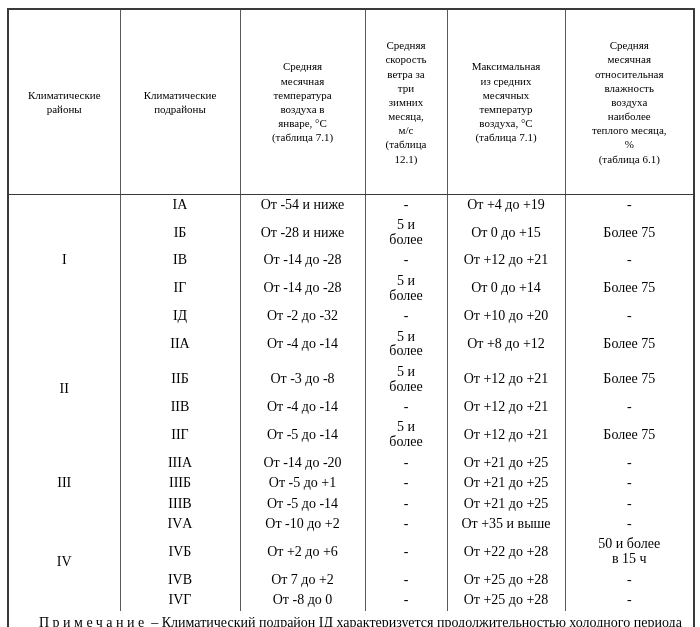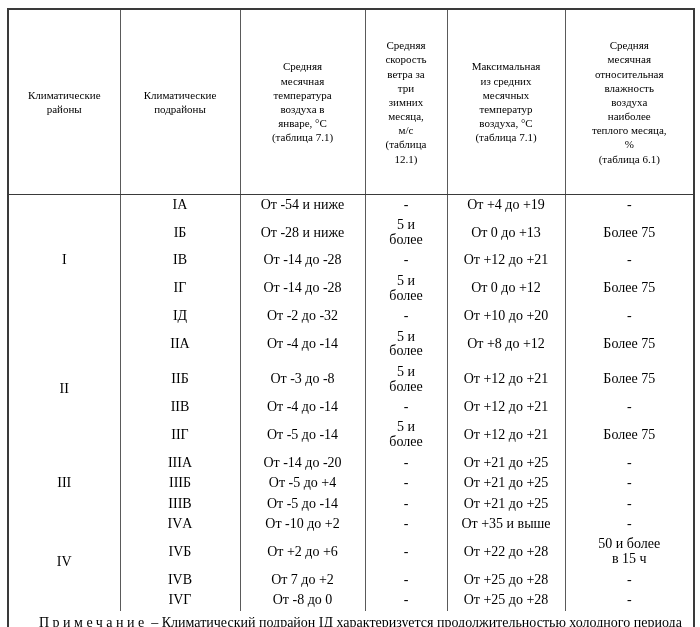--- a/index.html
+++ b/index.html
@@ -131,36 +131,36 @@
         <td>От -54 и ниже</td>
         <td class="pre">-</td>
         <td>От +4 до +19</td>
         <td class="pre">-</td>
       </tr>
       <tr>
         <td>IБ</td>
         <td>От -28 и ниже</td>
         <td class="pre">5 и
 более</td>
-        <td>От 0 до +13</td>
+        <td>От 0 до +15</td>
         <td class="pre">Более 75</td>
       </tr>
       <tr>
         <td>IВ</td>
         <td>От -14 до -28</td>
         <td class="pre">-</td>
         <td>От +12 до +21</td>
         <td class="pre">-</td>
       </tr>
       <tr>
         <td>IГ</td>
         <td>От -14 до -28</td>
         <td class="pre">5 и
 более</td>
-        <td>От 0 до +12</td>
+        <td>От 0 до +14</td>
         <td class="pre">Более 75</td>
       </tr>
       <tr>
         <td>IД</td>
         <td>От -2 до -32</td>
         <td class="pre">-</td>
         <td>От +10 до +20</td>
         <td class="pre">-</td>
       </tr>
       <tr>
@@ -198,21 +198,21 @@
       <tr>
         <td class="region-cell" rowspan="3">III</td>
         <td>IIIА</td>
         <td>От -14 до -20</td>
         <td class="pre">-</td>
         <td>От +21 до +25</td>
         <td class="pre">-</td>
       </tr>
       <tr>
         <td>IIIБ</td>
-        <td>От -5 до +4</td>
+        <td>От -5 до +1</td>
         <td class="pre">-</td>
         <td>От +21 до +25</td>
         <td class="pre">-</td>
       </tr>
       <tr>
         <td>IIIВ</td>
         <td>От -5 до -14</td>
         <td class="pre">-</td>
         <td>От +21 до +25</td>
         <td class="pre">-</td>

